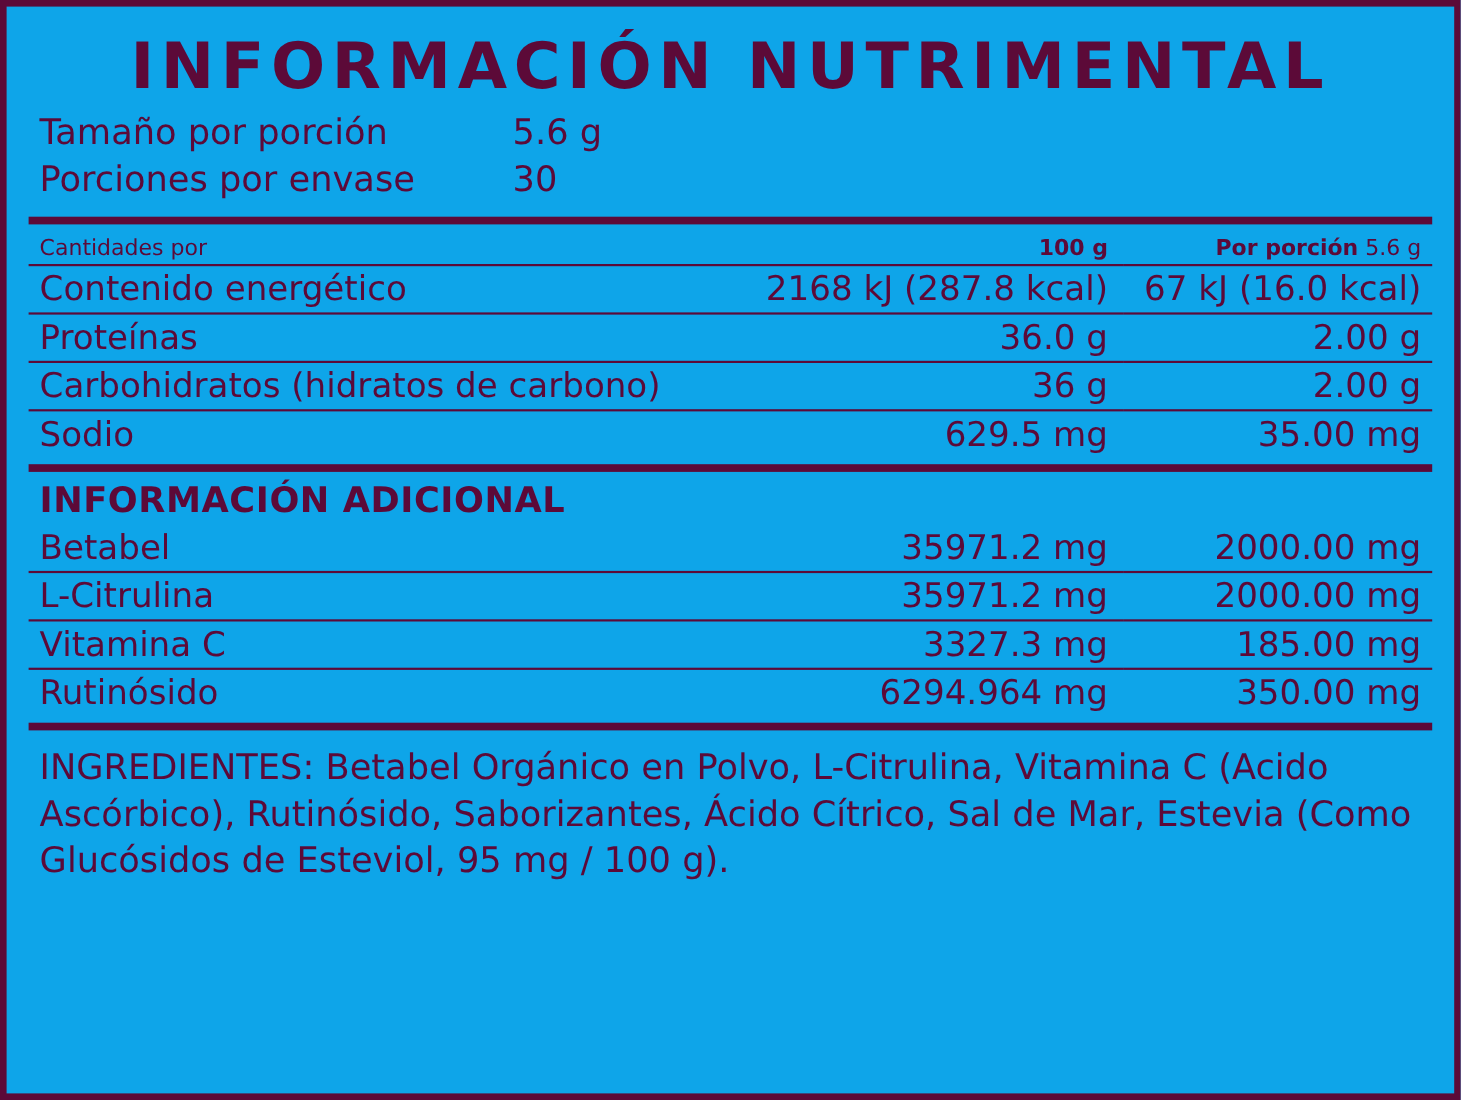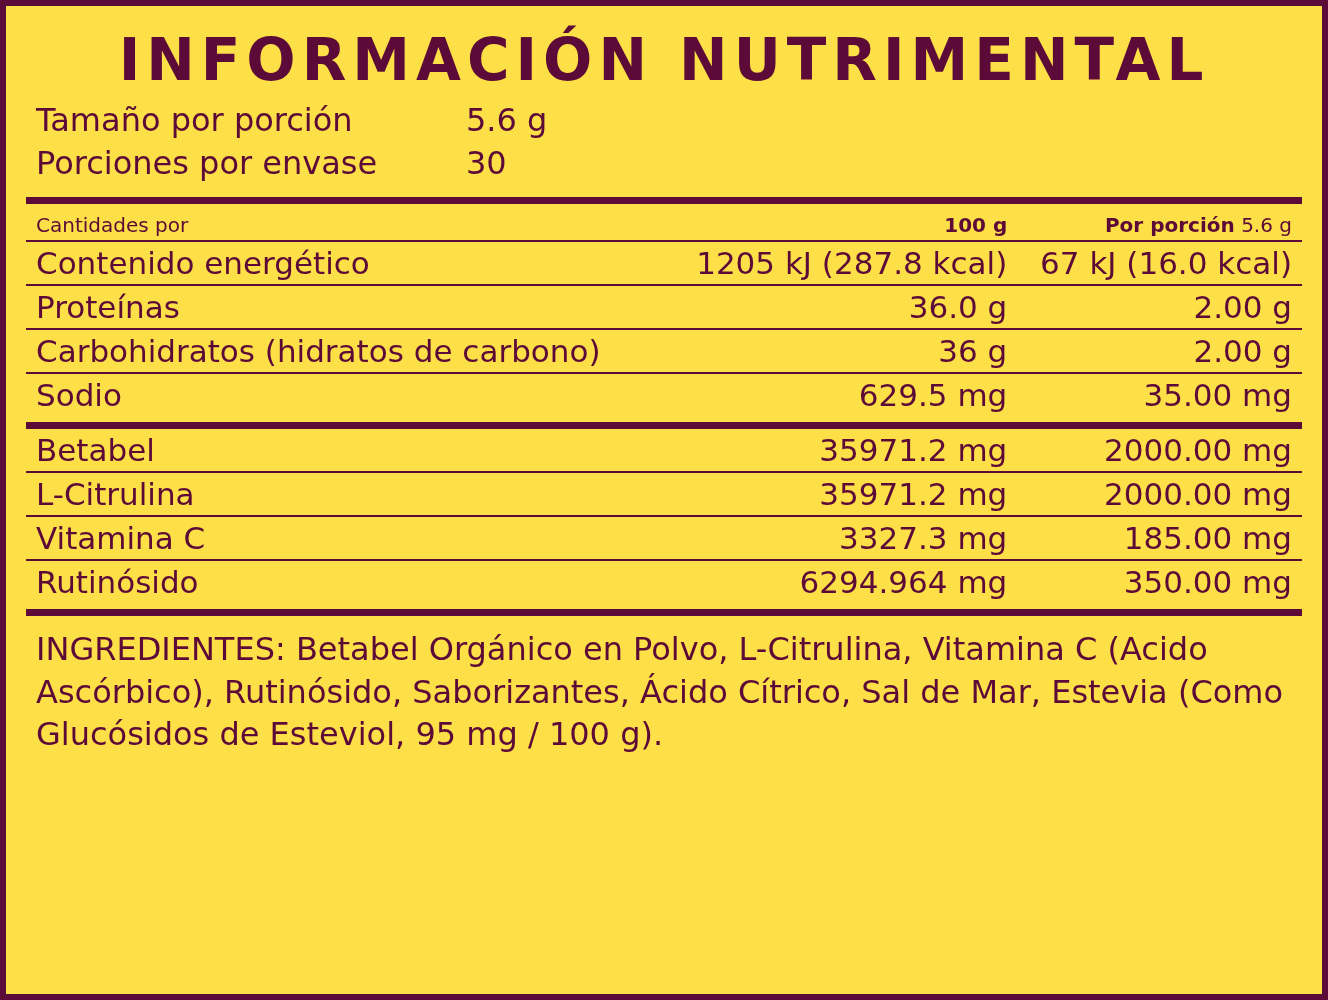--- a/index.html
+++ b/index.html
@@ -8,21 +8,21 @@
     background: #ffffff;
   }
   body {
     font-family: "DejaVu Sans", sans-serif;
   }
   .panel {
     position: relative;
     width: 1328px;
     height: 1000px;
     box-sizing: border-box;
-    background: #fde047;
+    background: #0ea5e9;
     color: #5c0a38;
     border: 6px solid #5c0a38;
     padding: 0;
     overflow: hidden;
   }
   .inner {
     position: absolute;
     left: 20px;
     right: 20px;
     top: 14px;
@@ -142,21 +142,21 @@
     <table class="nutri">
       <tbody>
         <tr class="head-row">
           <td class="col-name">Cantidades por</td>
           <td class="col-100 head-strong">100 g</td>
           <td class="col-portion head-portion"><span class="head-strong">Por porción</span> <span class="small">5.6 g</span></td>
         </tr>
 
         <tr>
           <td class="col-name">Contenido energético</td>
-          <td class="col-100">1205 kJ (287.8 kcal)</td>
+          <td class="col-100">2168 kJ (287.8 kcal)</td>
           <td class="col-portion">67 kJ (16.0 kcal)</td>
         </tr>
         <tr>
           <td class="col-name">Proteínas</td>
           <td class="col-100">36.0 g</td>
           <td class="col-portion">2.00 g</td>
         </tr>
         <tr>
           <td class="col-name">Carbohidratos (hidratos de carbono)</td>
           <td class="col-100">36 g</td>
@@ -165,20 +165,21 @@
         <tr class="last-row">
           <td class="col-name">Sodio</td>
           <td class="col-100">629.5 mg</td>
           <td class="col-portion">35.00 mg</td>
         </tr>
       </tbody>
     </table>
 
     <div class="rule-thick"></div>
 
+    <div class="section-title">INFORMACIÓN ADICIONAL</div>
 
     <table class="nutri">
       <tbody>
         <tr>
           <td class="col-name">Betabel</td>
           <td class="col-100">35971.2 mg</td>
           <td class="col-portion">2000.00 mg</td>
         </tr>
         <tr>
           <td class="col-name">L-Citrulina</td>

